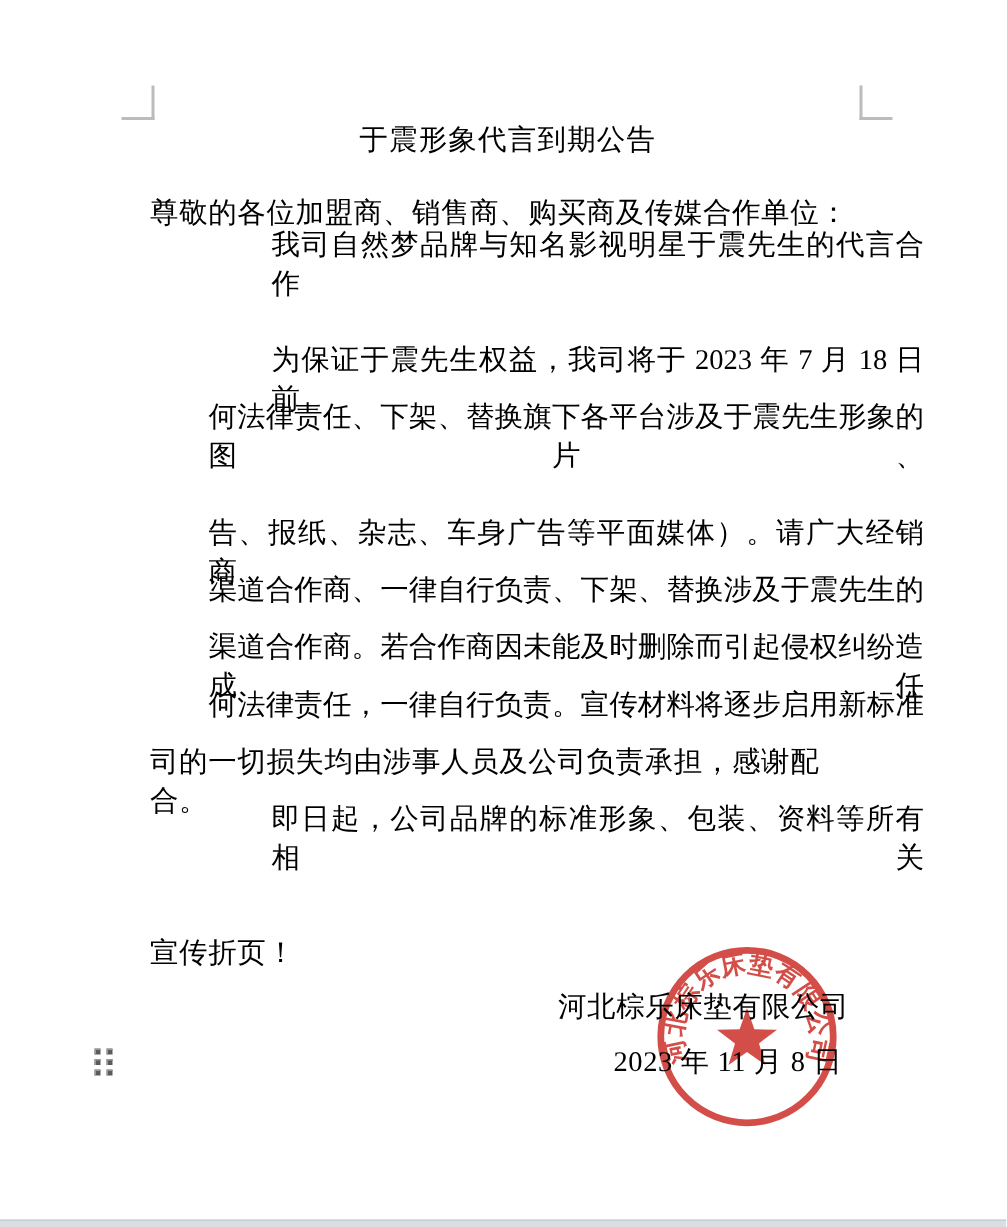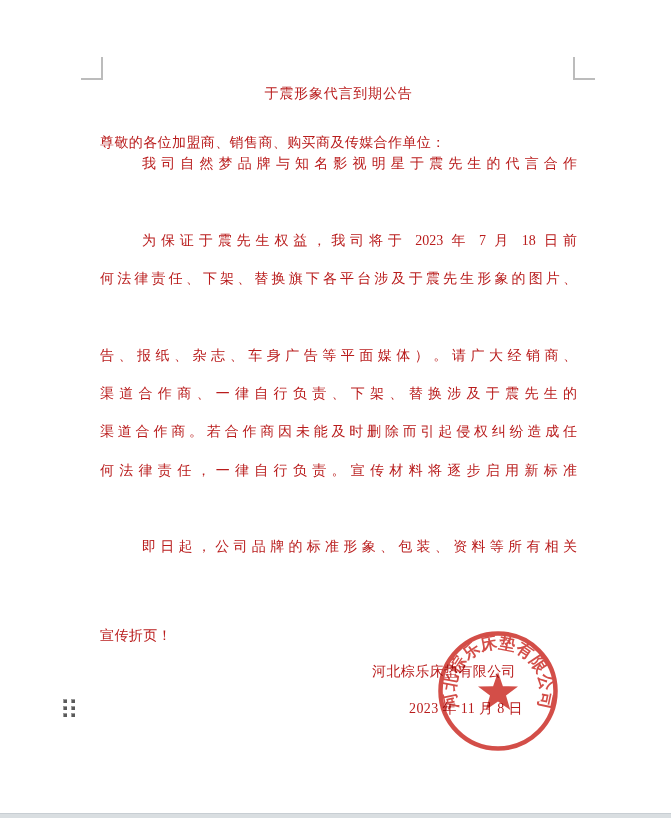--- a/index.html
+++ b/index.html
@@ -10,26 +10,26 @@
     overflow:hidden;
     font-family:"Liberation Serif","DejaVu Serif",serif;
   }
   
   .crop{position:absolute;width:20px;height:21px;}
   .crop-tl{left:81px;top:57px;border-right:2px solid #bcbcbc;border-bottom:2px solid #bcbcbc;}
   .crop-tr{left:573px;top:57px;border-left:2px solid #bcbcbc;border-bottom:2px solid #bcbcbc;}
   
   .ln{
     position:absolute;left:100px;width:477px;height:26px;
-    line-height:26px;font-size:14px;color:#b91c1c;
+    line-height:26px;font-size:19px;color:#000000;
     letter-spacing:0.4px;
   }
   .ln.title{text-align:center;letter-spacing:0.8px;}
   .ln.indent{padding-left:42px;width:435px;}
-  .ln.just{text-align:justify;text-align-last:justify;letter-spacing:0;}
+  .ln.just{text-align:justify;text-align-last:justify;letter-spacing:0;margin-left:39px;}
   .ln.sign{left:372px;width:260px;}
   .ln.date{left:409px;width:220px;}
   
   .dots{
     position:absolute;left:63px;top:699px;width:12px;height:18px;
     display:grid;grid-template-columns:4px 4px;grid-template-rows:4px 4px 4px;
     column-gap:4px;row-gap:3px;
   }
   .dots span{width:4px;height:4px;background:#5a5a5a;box-shadow:inset 1px 1px 0 #9a9a9a;}
   
@@ -53,20 +53,21 @@
 
   <div class="ln title" style="top:81px">于震形象代言到期公告</div>
   <div class="ln" style="top:130px">尊敬的各位加盟商、销售商、购买商及传媒合作单位：</div>
   <div class="ln indent just" style="top:151px">我司自然梦品牌与知名影视明星于震先生的代言合作</div>
   <div class="ln indent just" style="top:228px">为保证于震先生权益，我司将于 2023 年 7 月 18 日前</div>
   <div class="ln just" style="top:266px">何法律责任、下架、替换旗下各平台涉及于震先生形象的图片、</div>
   <div class="ln just" style="top:343px">告、报纸、杂志、车身广告等平面媒体）。请广大经销商、</div>
   <div class="ln just" style="top:381px">渠道合作商、一律自行负责、下架、替换涉及于震先生的</div>
   <div class="ln just" style="top:419px">渠道合作商。若合作商因未能及时删除而引起侵权纠纷造成任</div>
   <div class="ln just" style="top:458px">何法律责任，一律自行负责。宣传材料将逐步启用新标准</div>
+  <div class="ln" style="top:496px">司的一切损失均由涉事人员及公司负责承担，感谢配合。</div>
   <div class="ln indent just" style="top:534px">即日起，公司品牌的标准形象、包装、资料等所有相关</div>
   <div class="ln" style="top:623px">宣传折页！</div>
   <div class="ln sign" style="top:659px">河北棕乐床垫有限公司</div>
   <div class="ln date" style="top:696px">2023 年 11 月 8 日</div>
 
   <div class="dots">
     <span></span>
       <span></span>
     <span></span>
       <span></span>

